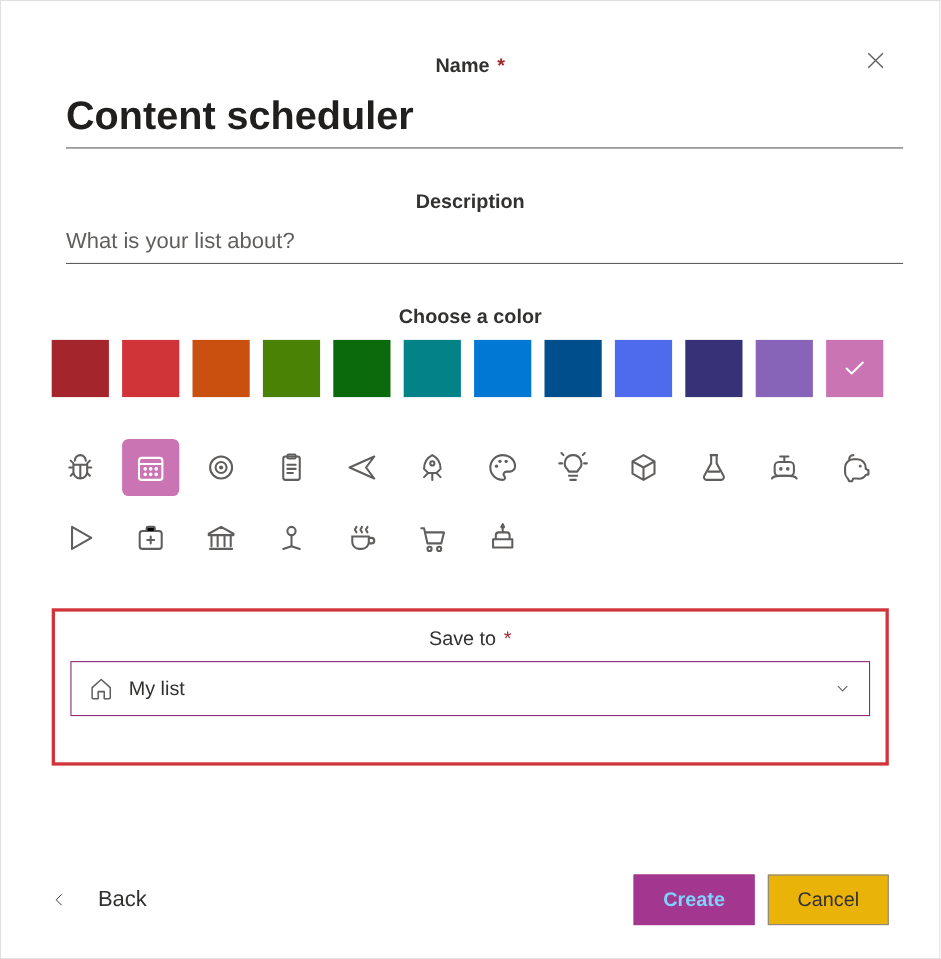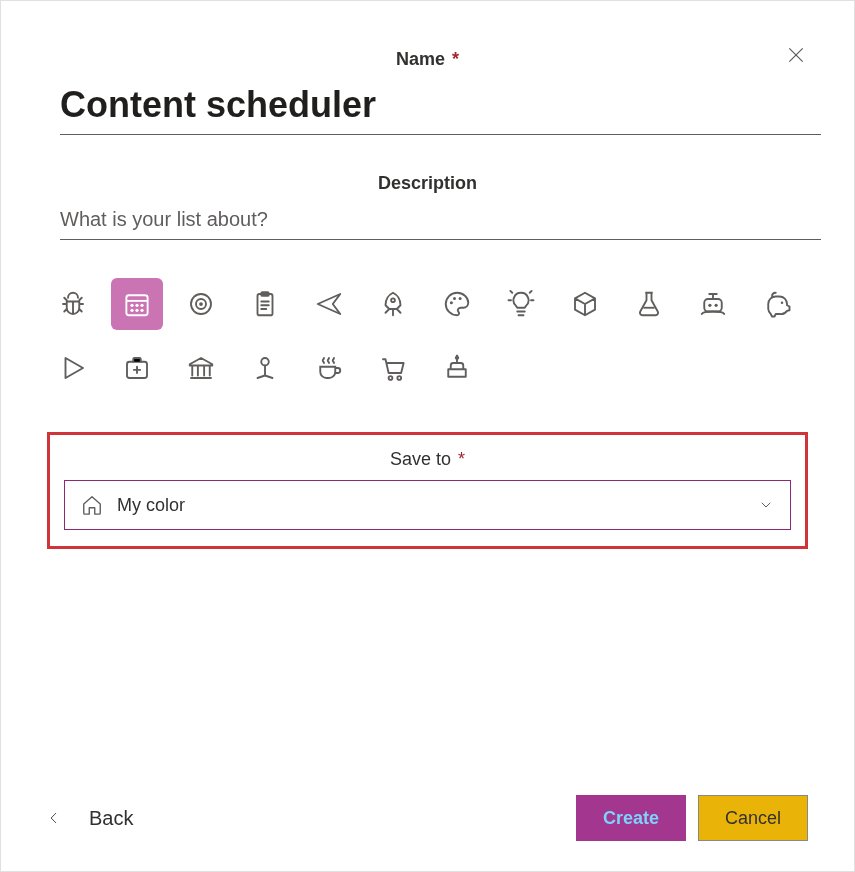--- a/index.html
+++ b/index.html
@@ -96,21 +96,21 @@
     background: transparent;
   }
   .icon-tile.selected {
     background: #ca74b3;
     color: #fff;
   }
   .icon-tile svg { width: 30px; height: 30px; }
 
   .save-to {
     border: 3px solid #d13438;
-    padding: 14px 14px 16px 14px;
+    padding: 14px 14px 42px 14px;
     margin-bottom: 48px;
   }
   .save-to .label { font-weight: 400; font-size: 18px; }
   .dropdown {
     border: 1px solid #8c2877;
     height: 50px;
     display: flex;
     align-items: center;
     padding: 0 16px;
     cursor: pointer;
@@ -286,20 +286,41 @@
       <span>Name</span><span class="req"> *</span>
     </div>
     <input type="text" class="input-line name-input" value="Content scheduler" style="">
   </div>
 
   <div class="field">
     <div class="label">Description</div>
     <input type="text" class="input-line desc-input" placeholder="What is your list about?" style="">
   </div>
 
+  <div class="field">
+    <div class="label">Choose a color</div>
+    <div class="color-row" id="color-row">
+        <div class="color-swatch" style="background: rgb(164, 38, 44);"></div>
+        <div class="color-swatch" style="background: rgb(209, 52, 56);"></div>
+        <div class="color-swatch" style="background: rgb(202, 80, 16);"></div>
+        <div class="color-swatch" style="background: rgb(73, 130, 5);"></div>
+        <div class="color-swatch" style="background: rgb(11, 106, 11);"></div>
+        <div class="color-swatch" style="background: rgb(3, 131, 135);"></div>
+        <div class="color-swatch" style="background: rgb(0, 120, 212);"></div>
+        <div class="color-swatch" style="background: rgb(0, 78, 140);"></div>
+        <div class="color-swatch" style="background: rgb(79, 107, 237);"></div>
+        <div class="color-swatch" style="background: rgb(55, 50, 119);"></div>
+        <div class="color-swatch" style="background: rgb(135, 100, 184);"></div>
+        <div class="color-swatch" style="background: rgb(202, 116, 179);">
+          <svg>
+            <use href="#i-check"></use>
+          </svg>
+        </div>
+      </div>
+  </div>
 
   <div class="field">
     <div class="icon-grid" id="icon-grid">
         <div class="icon-tile">
           <svg>
             <use href="#i-bug"></use>
           </svg>
         </div>
         <div class="icon-tile selected">
           <svg>
@@ -397,21 +418,21 @@
   <div class="save-to">
     <div class="label">
       <span>Save to</span><span class="req"> *</span>
     </div>
     <div class="dropdown">
       <span class="dropdown-icon">
           <svg>
             <use href="#i-home"></use>
           </svg>
         </span>
-      <span class="dropdown-text">My color</span>
+      <span class="dropdown-text">My list</span>
       <span class="dropdown-caret">
           <svg>
             <use href="#i-chevdown"></use>
           </svg>
         </span>
     </div>
   </div>
 
   <div class="footer">
     <div class="back-link">

